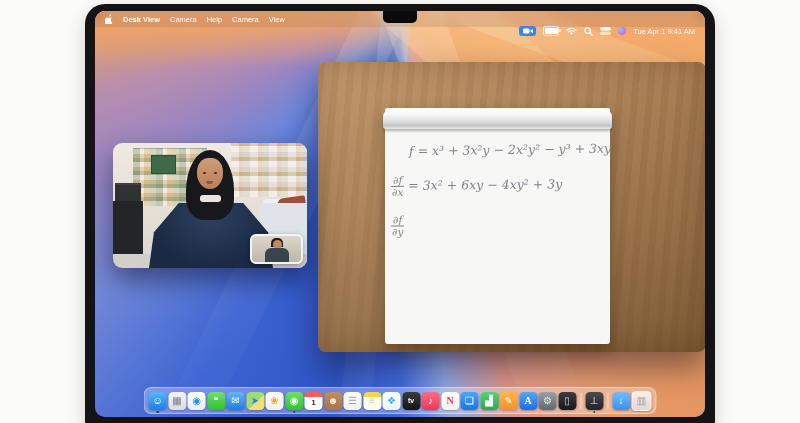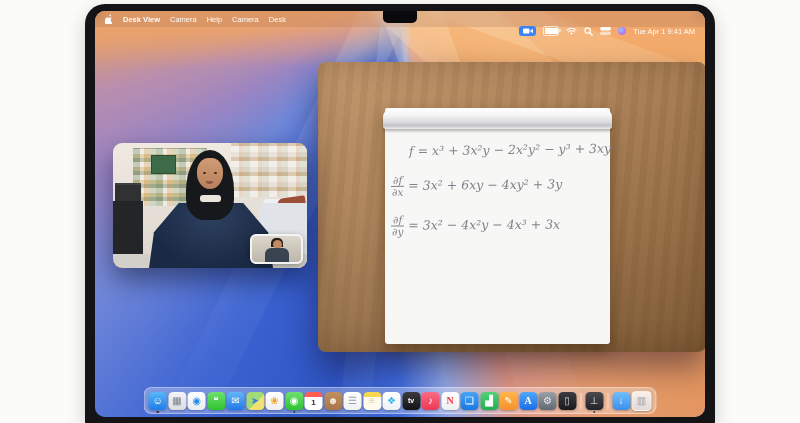--- a/index.html
+++ b/index.html
@@ -149,21 +149,21 @@
       <div class="menubar">
         <span style="display:flex;align-items:center;">
           <svg width="8" height="10" viewBox="0 0 170 200">
               <path fill="#fff" d="M150 70c-20 12-30 30-28 52 2 26 16 44 34 56-8 20-18 36-32 52-12 12-24 12-36 6-10-6-22-6-34 0-14 8-26 6-38-8C-8 186-16 108 24 78c16-12 38-14 54-4 10 6 18 6 28 0 16-10 30-10 44-4zM128 0c2 22-14 44-38 48-4-24 14-46 38-48z"></path>
             </svg>
         </span>
         <span class="app-name">Desk View</span>
         <span class="menu-item">Camera</span>
         <span class="menu-item">Help</span>
         <span class="menu-item">Camera</span>
-        <span class="menu-item">Desk</span>
+        <span class="menu-item">View</span>
 
         <span class="mb-right">
           <span class="cam-pill">
             <svg width="10" height="6" viewBox="0 0 10 6">
                 <rect x="0" y="0.5" width="6.5" height="5" rx="1" fill="#fff"></rect>
                 <path d="M7 3 L10 0.8 V5.2 Z" fill="#fff"></path>
               </svg>
           </span>
           <span class="battery">
               <span class="fill"></span>
@@ -197,21 +197,21 @@
             <div class="eq eq-2">
               <span class="frac">
                   <span class="num">∂f</span>
                   <span class="den">∂x</span>
                 </span><span>= 3x² + 6xy − 4xy² + 3y</span>
             </div>
             <div class="eq eq-3">
               <span class="frac">
                   <span class="num">∂f</span>
                   <span class="den">∂y</span>
-                </span><span>= 3x² − 4x²y − 4x³ + 3x</span>
+                </span>
             </div>
           </div>
         </div>
       </div>
 
       <div class="ft-window">
         <div class="ft-collage-left"></div>
         <div class="ft-bigpic"></div>
         <div class="ft-collage-right"></div>
         <div class="ft-microwave"></div>

